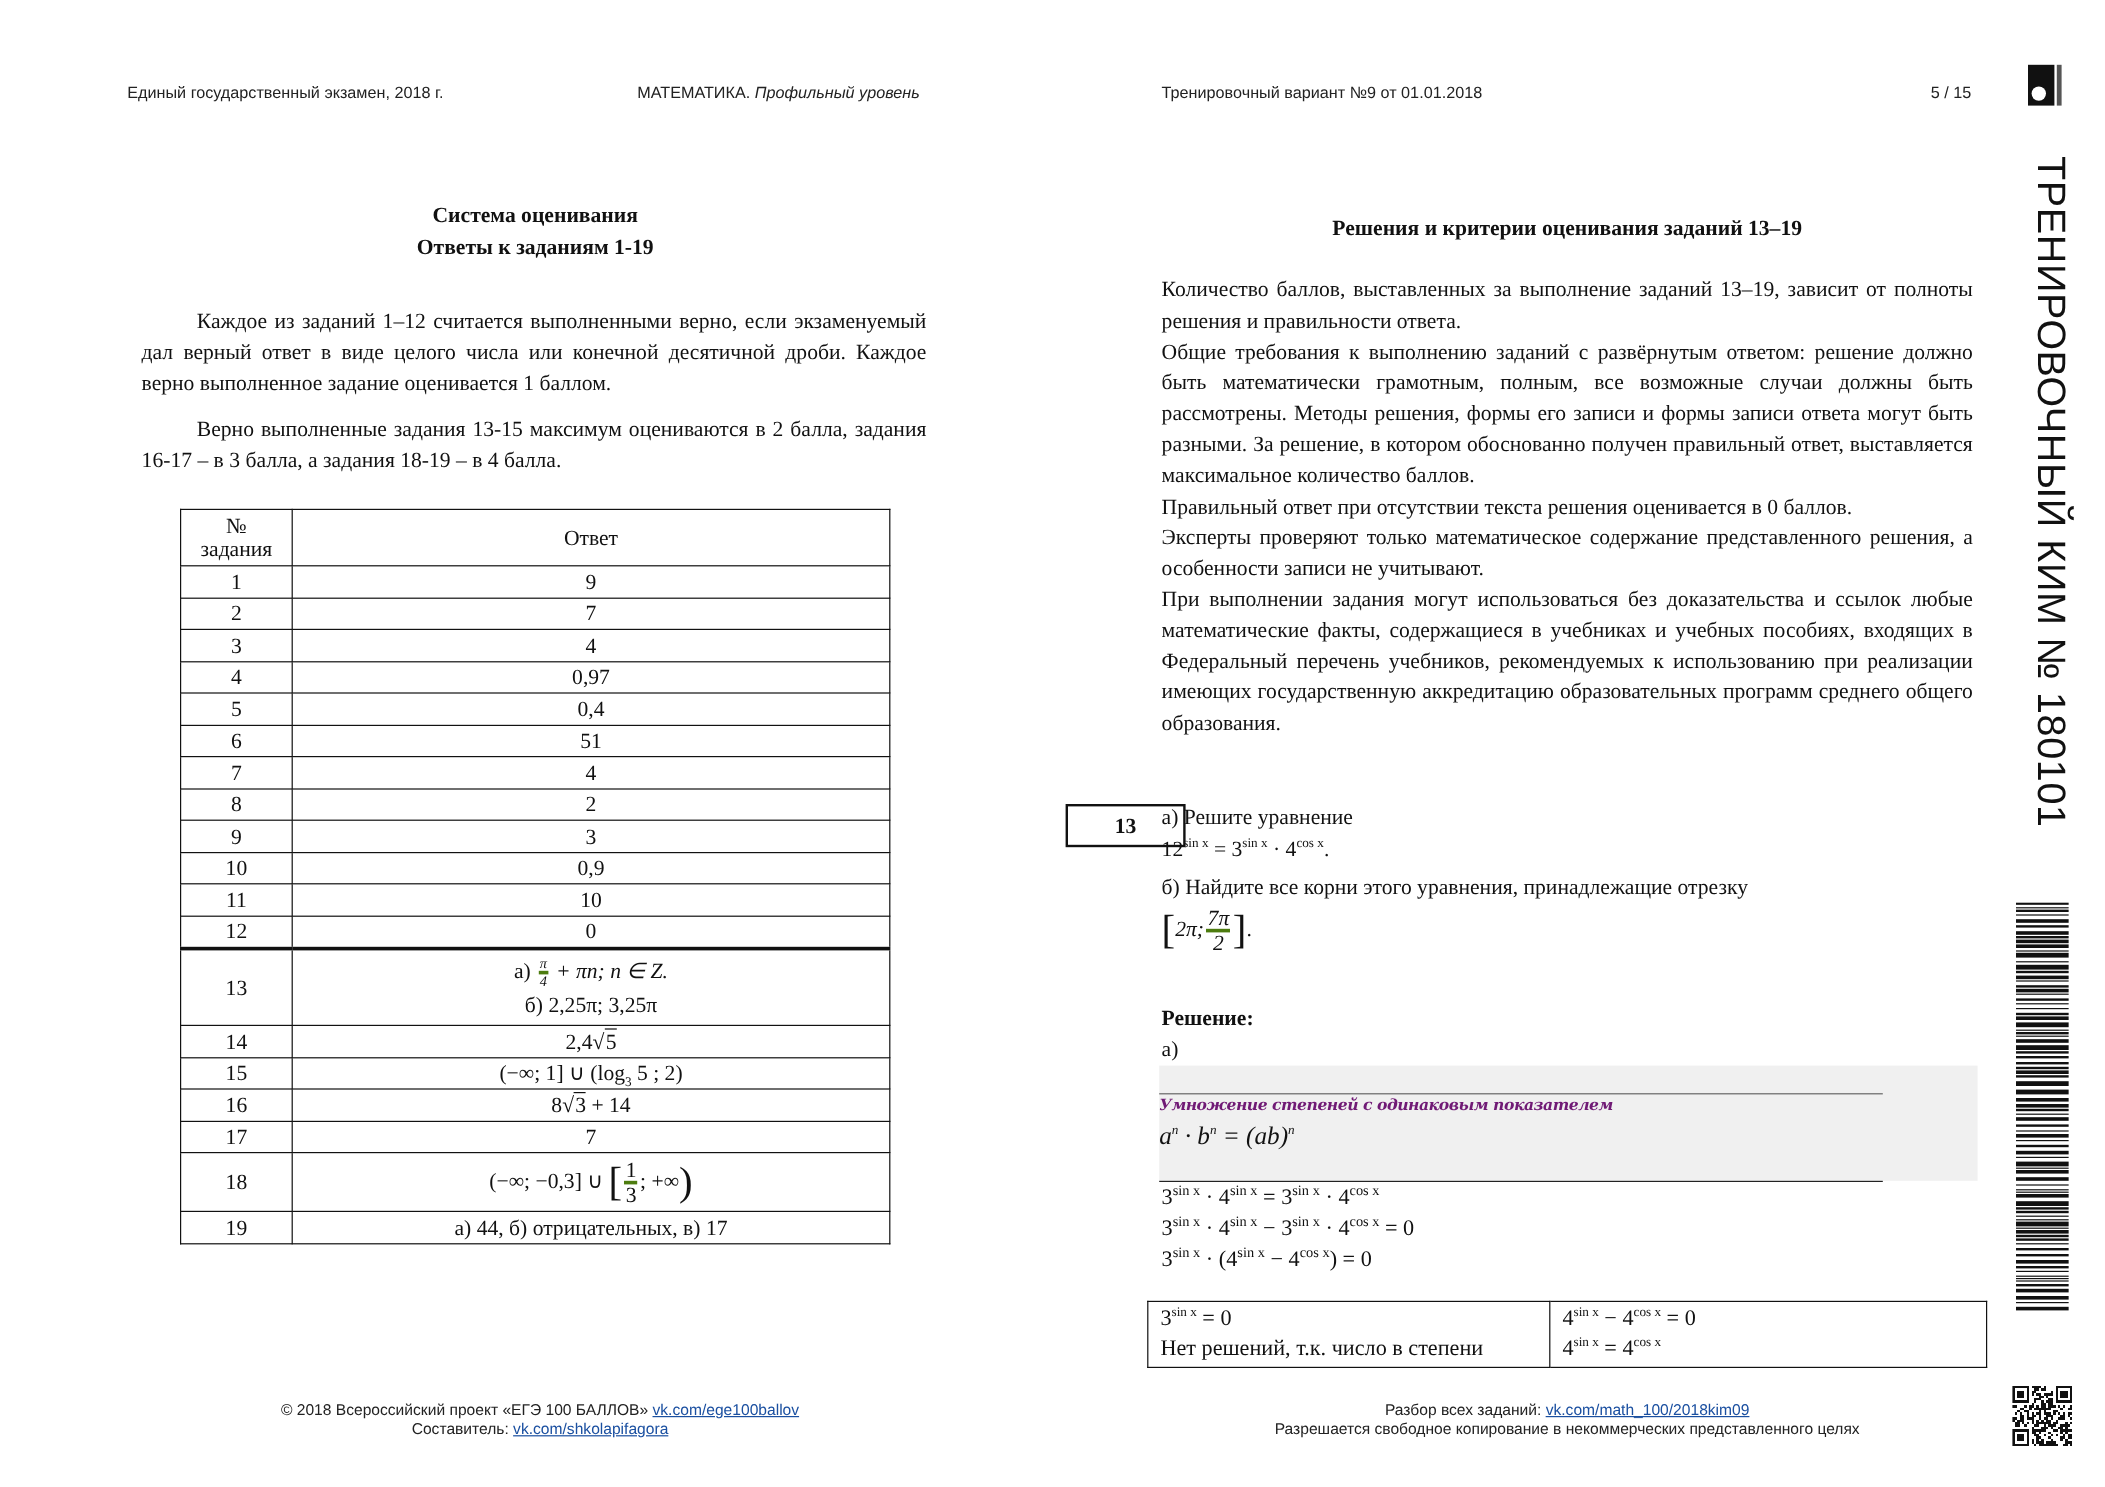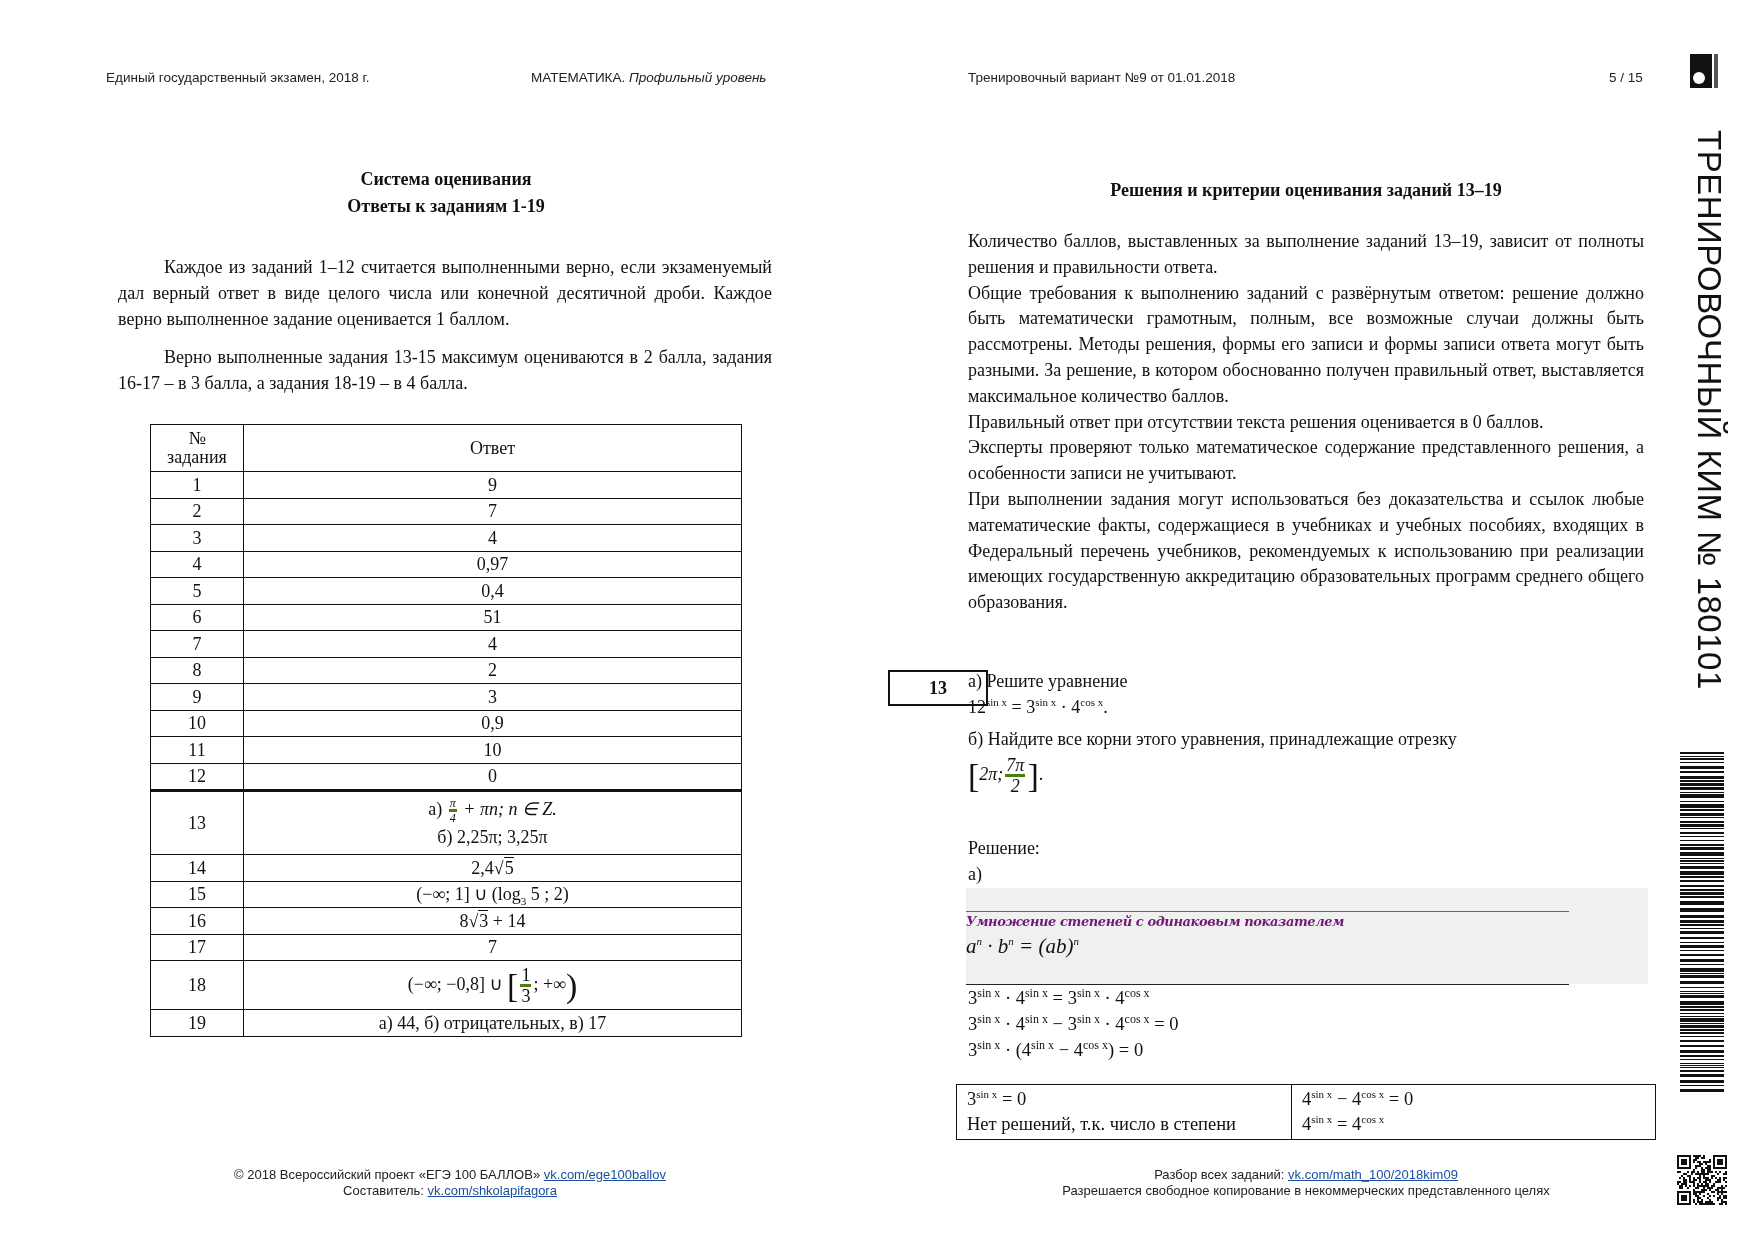--- a/index.html
+++ b/index.html
@@ -31,21 +31,21 @@
   
   .right-title { position:absolute; left:966px; width:680px; top:180px; text-align:center; font-family:"Liberation Serif", serif; font-weight:bold; font-size:18px; }
   .right-para { position:absolute; left:968px; width:676px; top:229px; font-family:"Liberation Serif", serif; font-size:18px; line-height:25.8px; text-align:justify; }
   .right-para p { margin:0; }
 
   .task-box { position:absolute; left:888px; top:670px; width:96px; height:32px; border:2px solid #111; text-align:center; line-height:32px; font-family:"Liberation Serif", serif; font-weight:bold; font-size:18px; }
   .task { position:absolute; left:968px; top:668px; width:680px; font-family:"Liberation Serif", serif; font-size:18px; line-height:26px; }
   .task .line { white-space:nowrap; }
   .bigbr { font-size:34px; vertical-align:middle; font-weight:100; }
 
-  .sol-label { position:absolute; left:968px; top:838px; font-family:"Liberation Serif", serif; font-weight:normal; font-size:18px; }
+  .sol-label { position:absolute; left:968px; top:838px; font-family:"Liberation Serif", serif; font-weight:bold; font-size:18px; }
   .sol-a { position:absolute; left:968px; top:864px; font-family:"Liberation Serif", serif; font-size:18px; }
 
   .hint { position:absolute; left:966px; top:888px; width:682px; height:96px; background:#f0f0f0; }
   .hint .rule1 { position:absolute; left:0; top:23px; width:603px; height:1px; background:#666; }
   .hint .rule2 { position:absolute; left:0; top:96px; width:603px; height:1px; background:#222; }
   .hint .title { position:absolute; left:0; top:26px; font-family:"DejaVu Serif", serif; font-style:italic; font-weight:bold; font-size:13px; letter-spacing:-0.4px; color:#701a75; }
   .hint .formula { position:absolute; left:0; top:46px; font-family:"Liberation Serif", serif; font-style:italic; font-size:21px; }
 
   .steps { position:absolute; left:968px; top:985px; font-family:"Liberation Serif", serif; font-size:18.5px; line-height:26px; }
   .steps sup { font-size:12px; }
@@ -154,21 +154,21 @@
   <tr class="r">
         <td class="num">16</td>
         <td><span>8</span>√<span class="sqrt">3</span><span> + 14</span></td>
       </tr>
   <tr class="r">
         <td class="num">17</td>
         <td>7</td>
       </tr>
   <tr>
         <td class="num" style="height:48px">18</td>
-        <td><span>(−∞; −0,8] ∪ </span><span class="bigbr">[</span><span class="frac"><span class="n">1</span><span class="d">3</span></span><span>; +∞</span><span class="bigbr">)</span></td>
+        <td><span>(−∞; −0,3] ∪ </span><span class="bigbr">[</span><span class="frac"><span class="n">1</span><span class="d">3</span></span><span>; +∞</span><span class="bigbr">)</span></td>
       </tr>
   <tr class="r">
         <td class="num">19</td>
         <td>а) 44, б) отрицательных, в) 17</td>
       </tr>
 </tbody>
   </table>
 
 <div class="right-title">Решения и критерии оценивания заданий 13–19</div>
 <div class="right-para">

